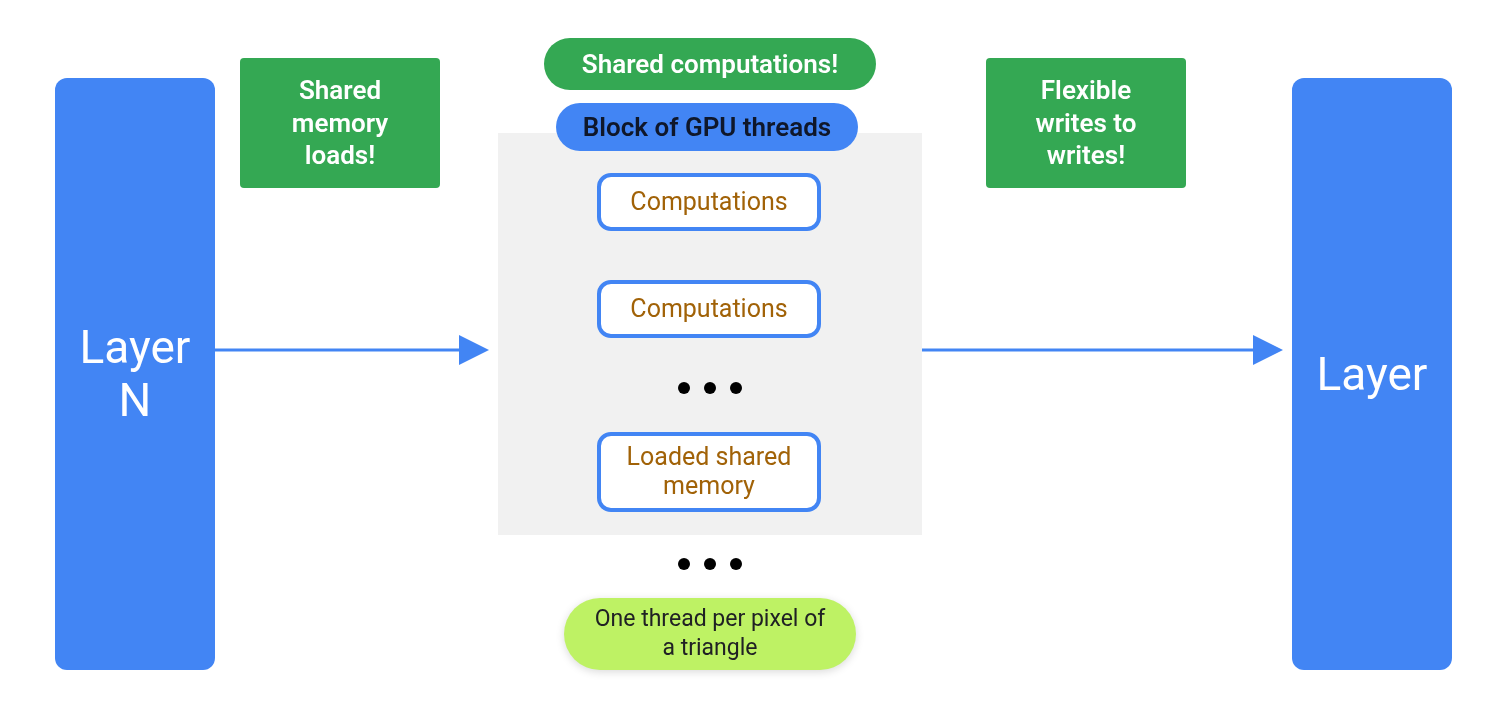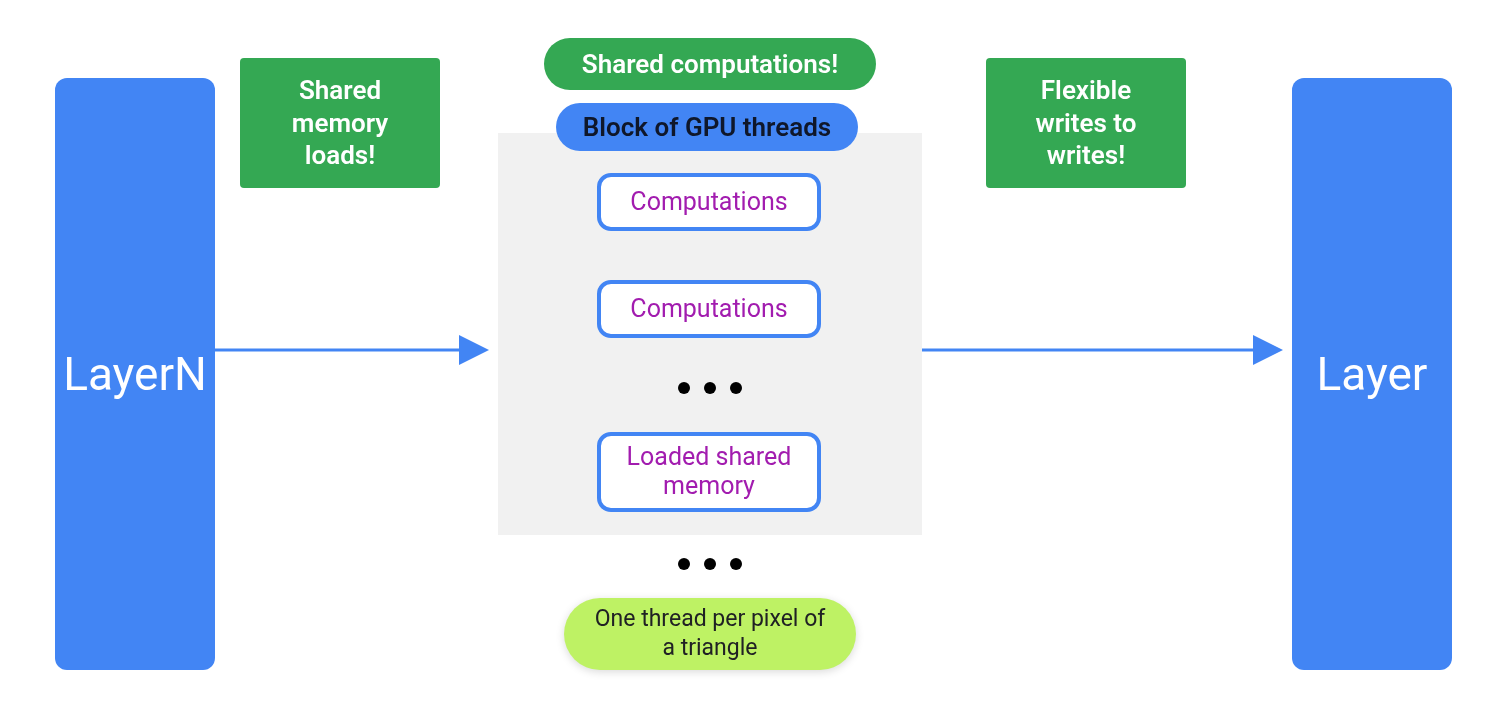--- a/index.html
+++ b/index.html
@@ -10,20 +10,21 @@
     font-family: -apple-system, BlinkMacSystemFont, "Segoe UI", Roboto, "Helvetica Neue", Arial, sans-serif;
     position: relative;
     overflow: hidden;
   }
   .layer-box {
     position: absolute;
     background: #4285f4;
     color: #ffffff;
     border-radius: 12px;
     display: flex;
+    flex-direction: column;
     align-items: center;
     justify-content: center;
     font-size: 46px;
     font-weight: 400;
     line-height: 1.15;
     text-align: center;
   }
   .green-callout {
     position: absolute;
     background: #34a853;
@@ -58,21 +59,21 @@
   .comp-box {
     position: absolute;
     background: #ffffff;
     border: 4px solid #4285f4;
     border-radius: 14px;
     display: flex;
     align-items: center;
     justify-content: center;
     font-size: 25px;
     font-weight: 400;
-    color: #a21caf;
+    color: #a16207;
     text-align: center;
     line-height: 1.15;
   }
   .white-pill {
     position: absolute;
     background: #bef264;
     border-radius: 999px;
     box-shadow: 0 2px 8px rgba(0,0,0,0.15);
     display: flex;
     align-items: center;

